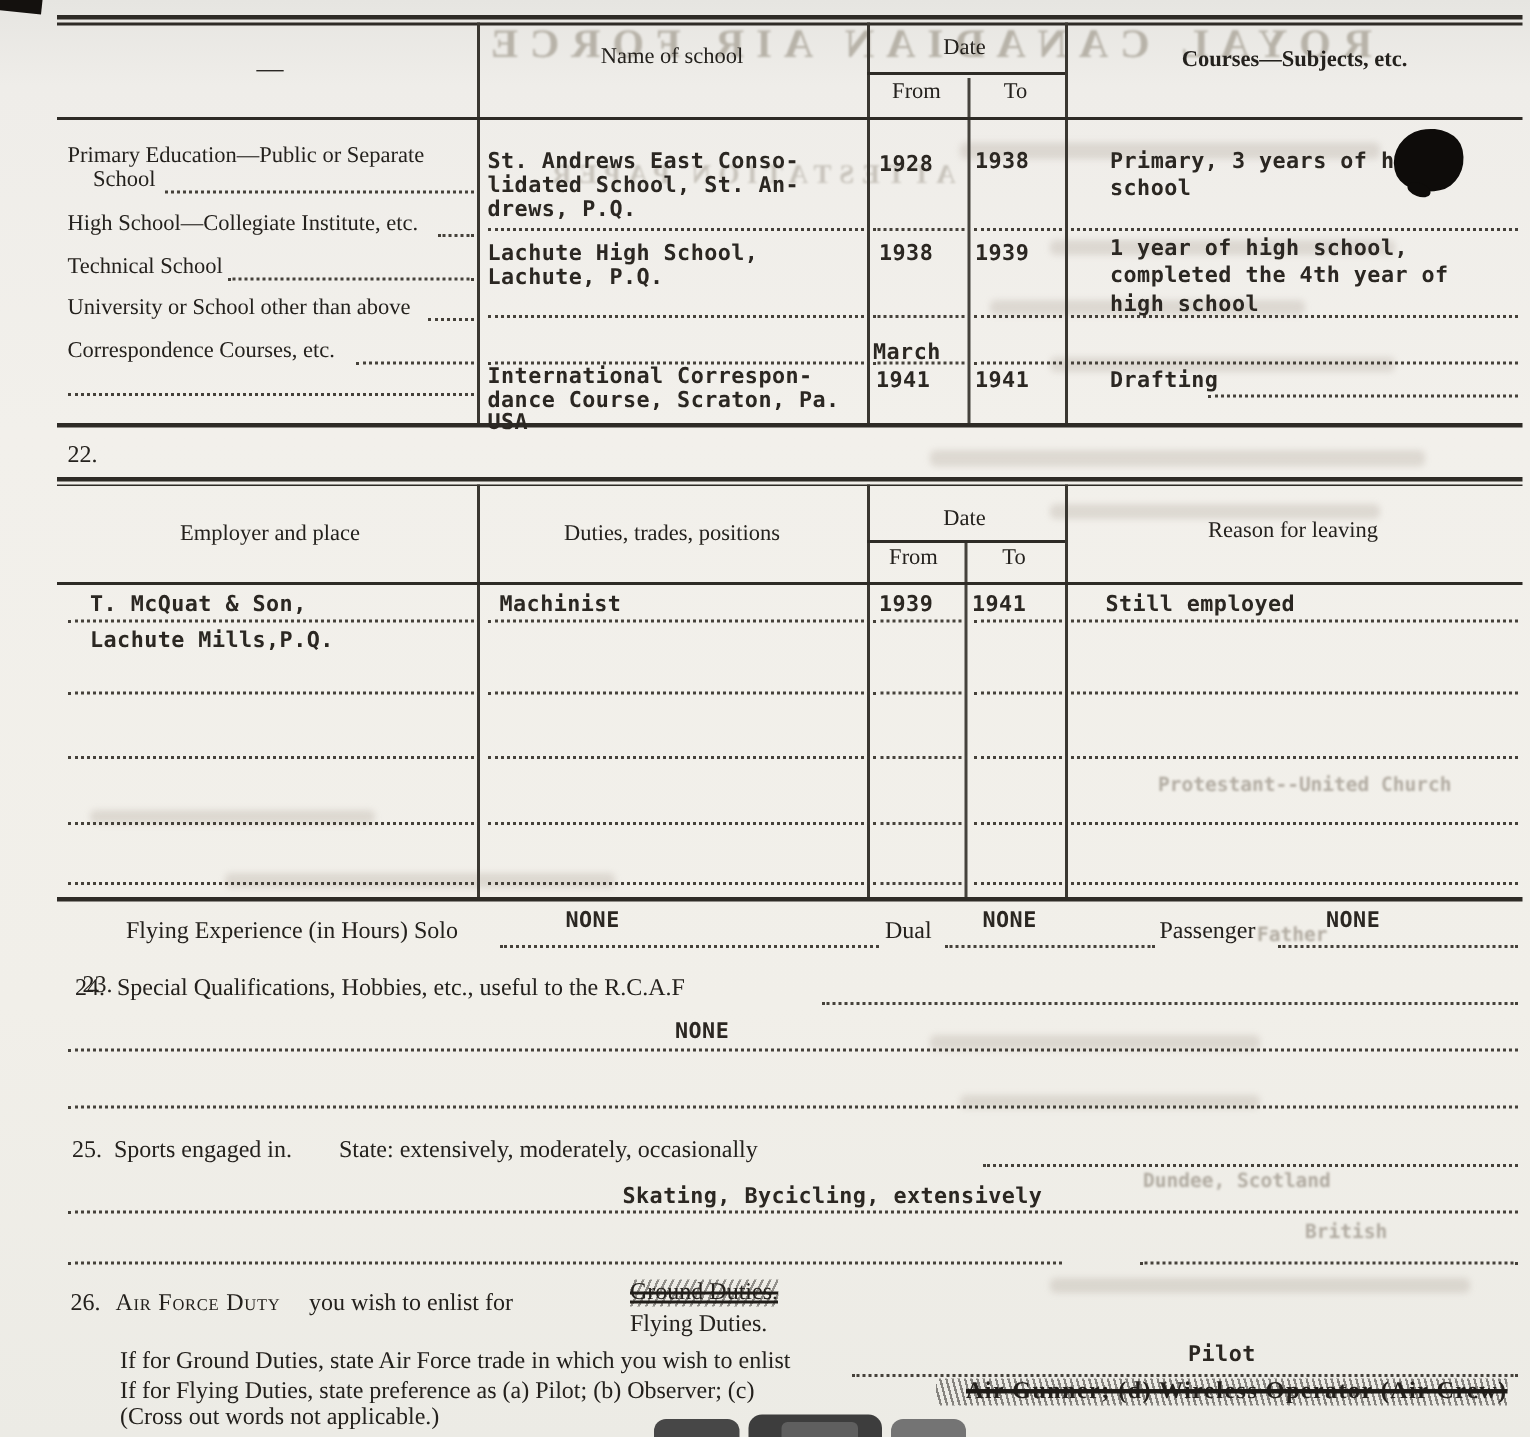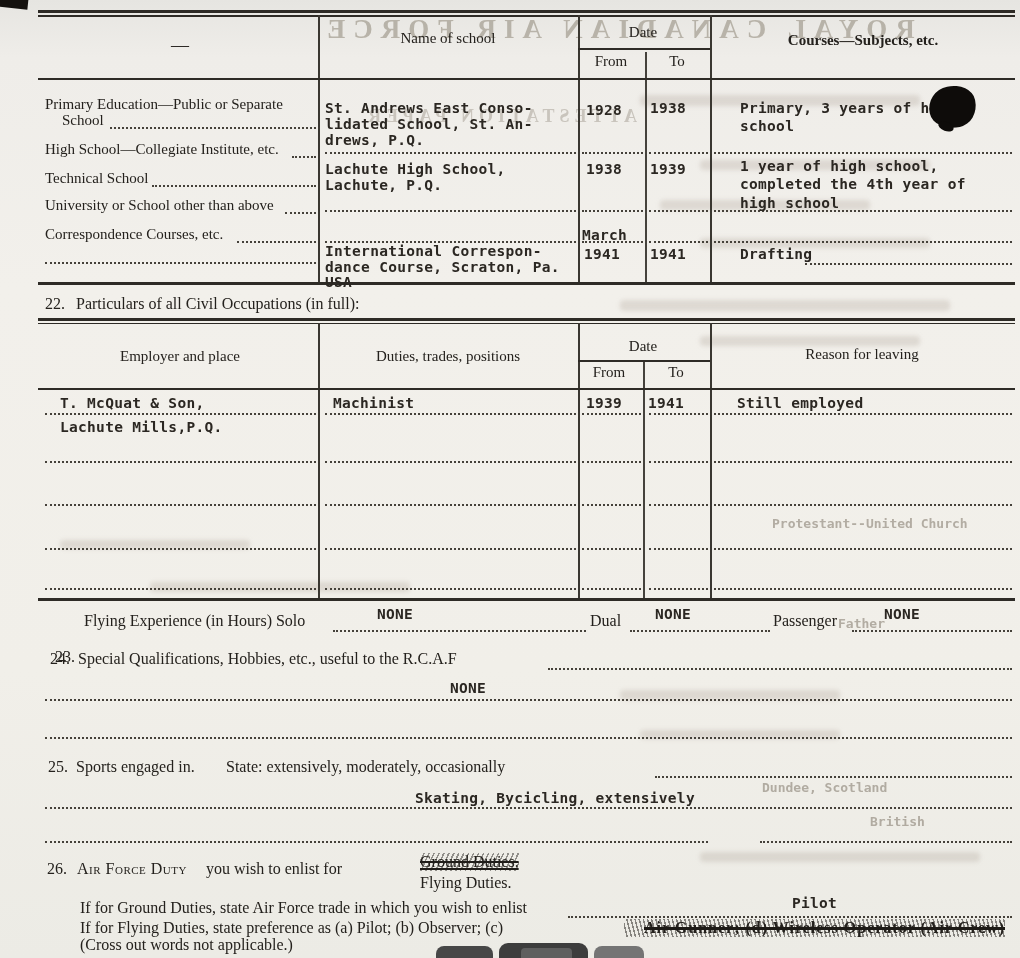--- a/index.html
+++ b/index.html
@@ -129,21 +129,20 @@
     <div class="tm" style="left:582px;top:228px;">March</div>
     <div class="tm" style="left:584px;top:247px;">1941</div>
     <div class="tm" style="left:650px;top:247px;">1941</div>
     <div class="tm" style="left:740px;top:247px;">Drafting</div>
   </div>
 
   <div class="blot" style="left:929px;top:86px;width:47px;height:42px;border-radius:55% 60% 50% 65% / 60% 50% 62% 52%;transform:rotate(-12deg);"></div>
   <div class="blot" style="left:938px;top:122px;width:16px;height:9px;border-radius:50%;transform:rotate(20deg);"></div>
 
   <div class="ps sec" style="left:45px;top:295px;">22.</div>
-  <div class="ps sec" style="left:76px;top:295px;">Particulars of all Civil Occupations (in full):</div>
 
   <div>
     <div class="rule" style="left:38px;top:318px;width:977px;height:2.5px;"></div>
     <div class="rule" style="left:38px;top:323px;width:977px;height:1.2px;"></div>
     <div class="vr" style="left:318px;top:323px;height:275px;"></div>
     <div class="vr" style="left:578px;top:323px;height:275px;"></div>
     <div class="vr" style="left:710px;top:323px;height:275px;"></div>
     <div class="rule" style="left:578px;top:360px;width:132px;height:1.5px;"></div>
     <div class="vr thin" style="left:643px;top:362px;height:236px;"></div>
     <div class="rule" style="left:38px;top:388px;width:977px;height:1.5px;"></div>

